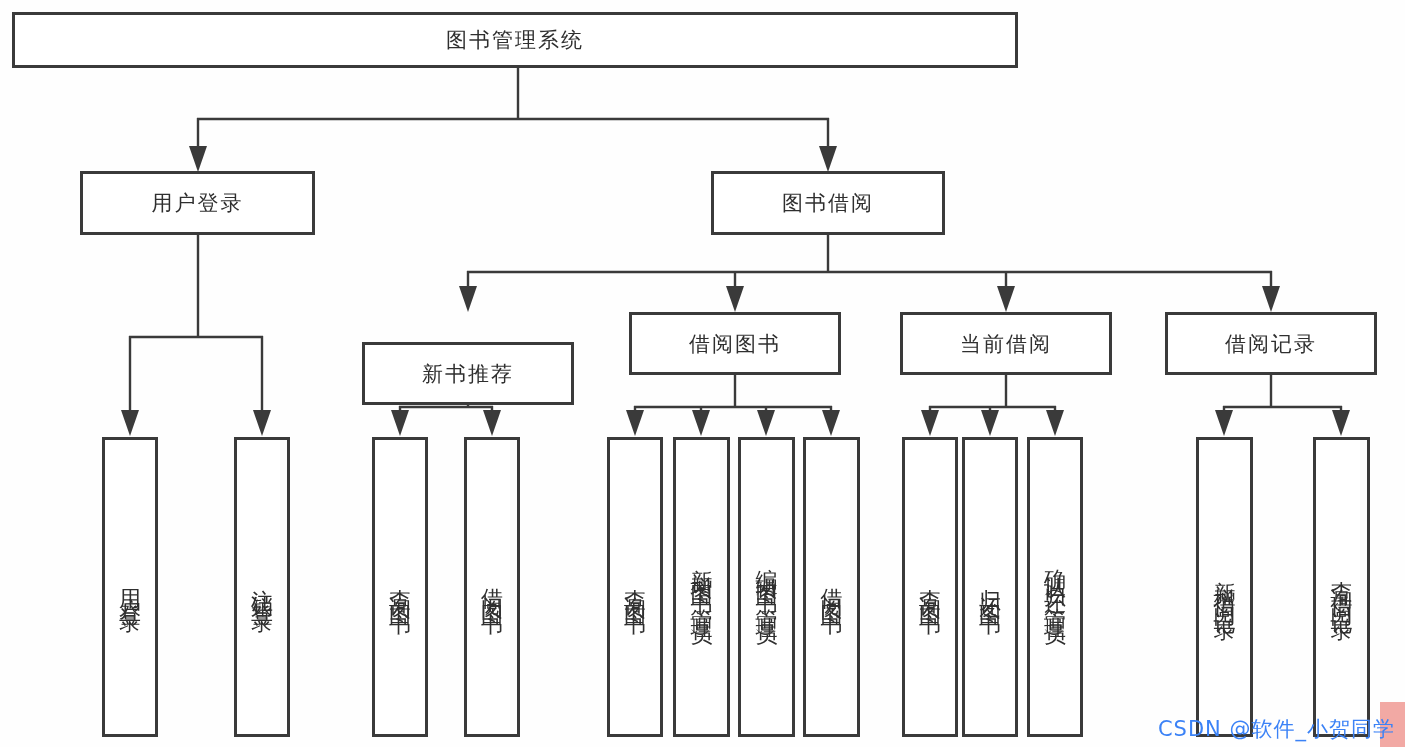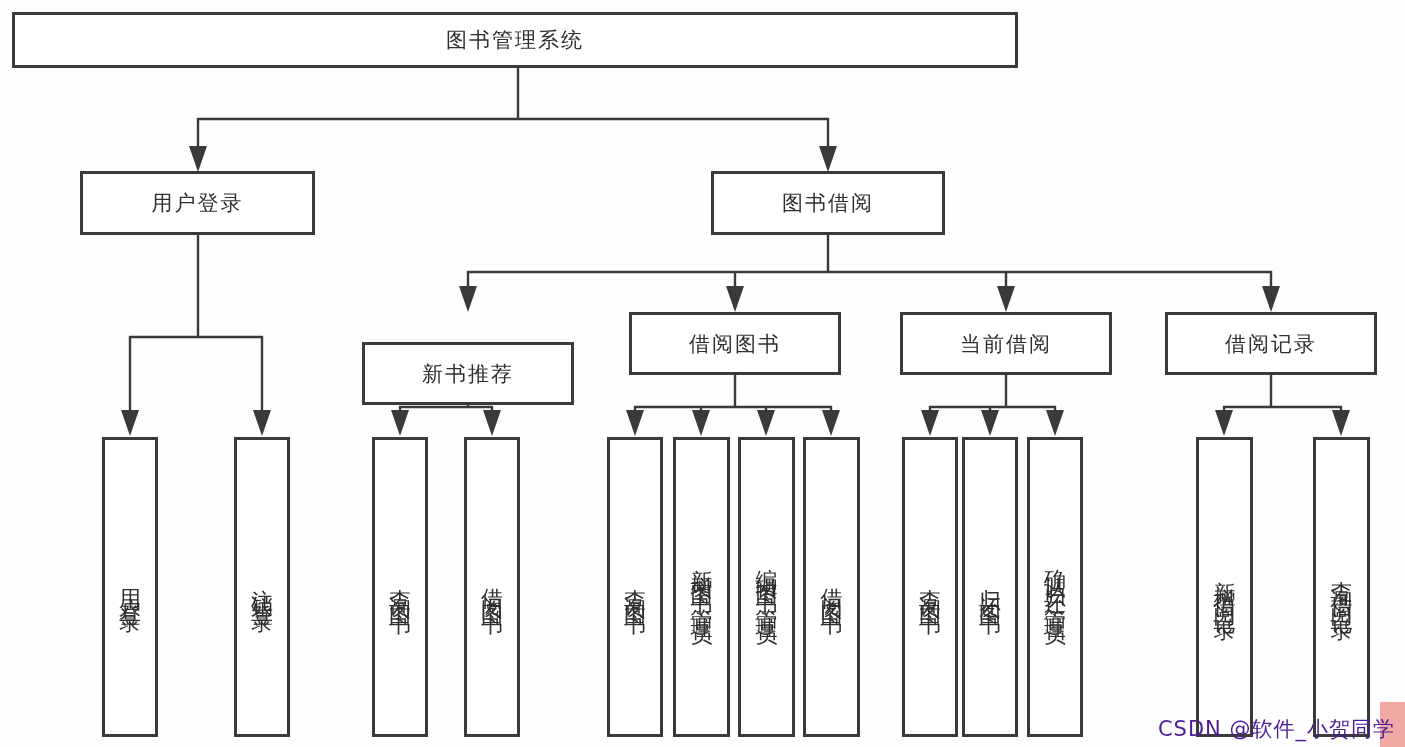--- a/index.html
+++ b/index.html
@@ -31,21 +31,21 @@
     line-height:1;
   }
   #connectors{
     position:absolute;left:0;top:0;z-index:1;
   }
   #watermark{
     position:absolute;
     right:10px;bottom:4px;
     font-size:21px;
     letter-spacing:1px;
-    color:#4c1d95;
+    color:#3b82f6;
     z-index:4;
     white-space:nowrap;
     margin-top:28px;
   }
   #watermark-highlight{
     position:absolute;
     left:1380px;top:702px;
     width:25px;height:45px;
     background:#f2a9a4;
     z-index:3;

